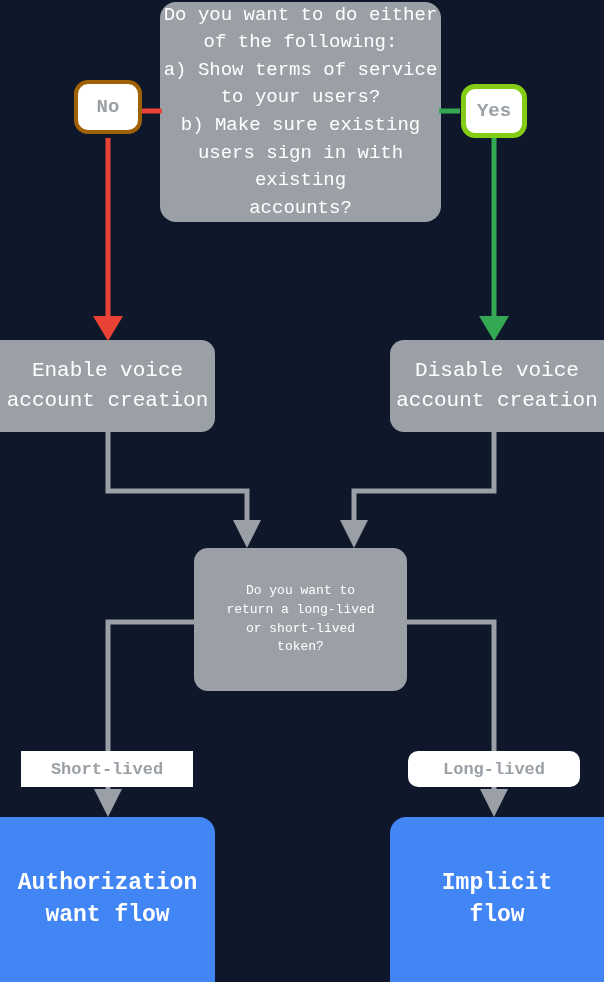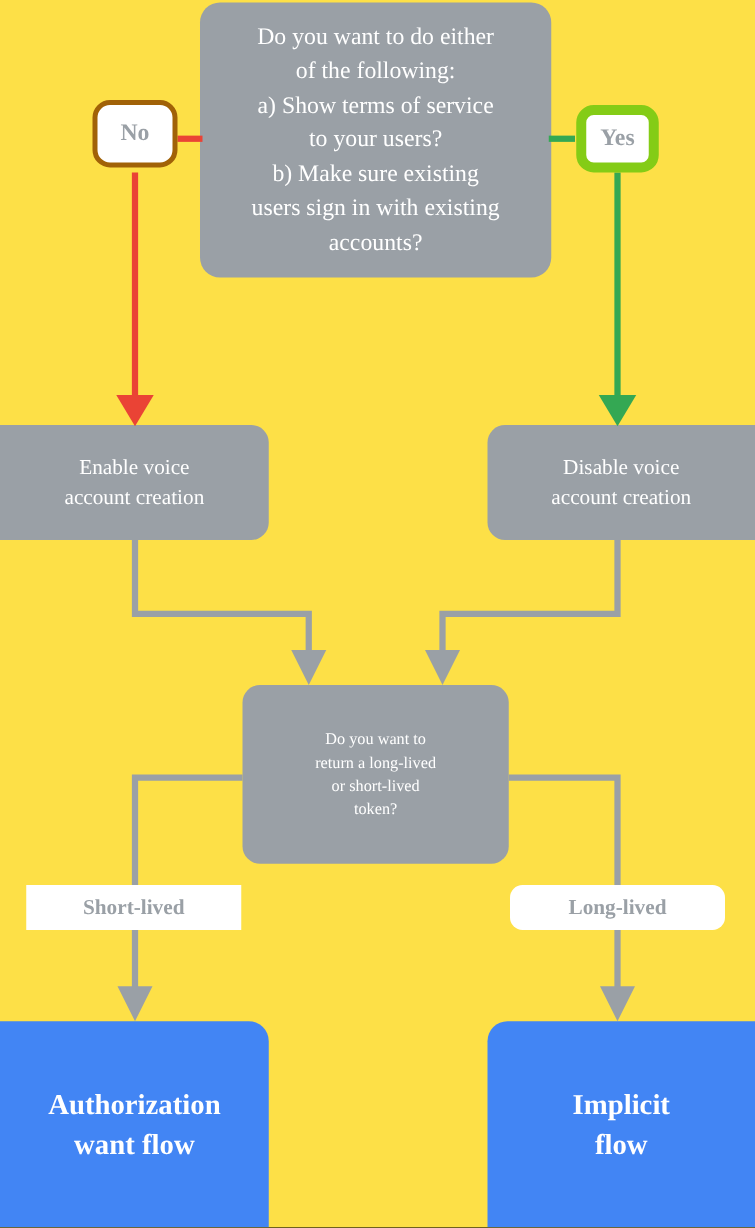--- a/index.html
+++ b/index.html
@@ -4,23 +4,23 @@
 <style>
   html, body {
     margin: 0;
     padding: 0;
     background: #000000;
   }
   #canvas {
     position: relative;
     width: 604px;
     height: 982px;
-    background: #fde047;
+    background: #0f172a;
     overflow: hidden;
-    font-family: Liberation Serif, serif;
+    font-family: Liberation Mono, monospace;
   }
 
   
   .node {
     position: absolute;
     box-sizing: border-box;
     display: flex;
     align-items: center;
     justify-content: center;
     text-align: center;
@@ -58,21 +58,21 @@
     width: 231px; height: 92px;
     border-radius: 0 14px 14px 0;
     padding-left: 16px;
   }
   #node-disable {
     left: 390px; top: 340px;
     width: 230px; height: 92px;
     border-radius: 14px 0 0 14px;
     padding-right: 16px;
   }
-  #node-enable .node-text, #node-disable .node-text { font-size: 17px; }
+  #node-enable .node-text, #node-disable .node-text { font-size: 21px; }
 
   
   #node-authcode {
     left: -16px; top: 817px;
     width: 231px; height: 165px;
     border-radius: 0 16px 0 0;
     padding-left: 16px;
   }
   #node-implicit {
     left: 390px; top: 817px;
@@ -99,35 +99,36 @@
     z-index: 5;
   }
   #badge-no {
     left: 74px; top: 80px;
     width: 68px; height: 54px;
     border: 4px solid #a16207;
   }
   #badge-yes {
     left: 461px; top: 84px;
     width: 66px; height: 54px;
-    border: 8px solid #84cc16;
+    border: 5px solid #84cc16;
   }
 
   
   .edge-label {
     position: absolute;
     box-sizing: border-box;
     display: flex;
     align-items: center;
     justify-content: center;
     background: #ffffff;
     color: #9aa0a6;
     font-size: 17px;
     font-weight: bold;
     z-index: 6;
+    margin-top: 43px;
   }
   #label-short { left: 21px; top: 708px; width: 172px; height: 36px; }
   #label-long  { left: 408px; top: 708px; width: 172px; height: 36px; border-radius: 10px; }
 
   
   .edge-svg {
     position: absolute;
     left: 0; top: 0;
     width: 604px; height: 982px;
     pointer-events: none;

